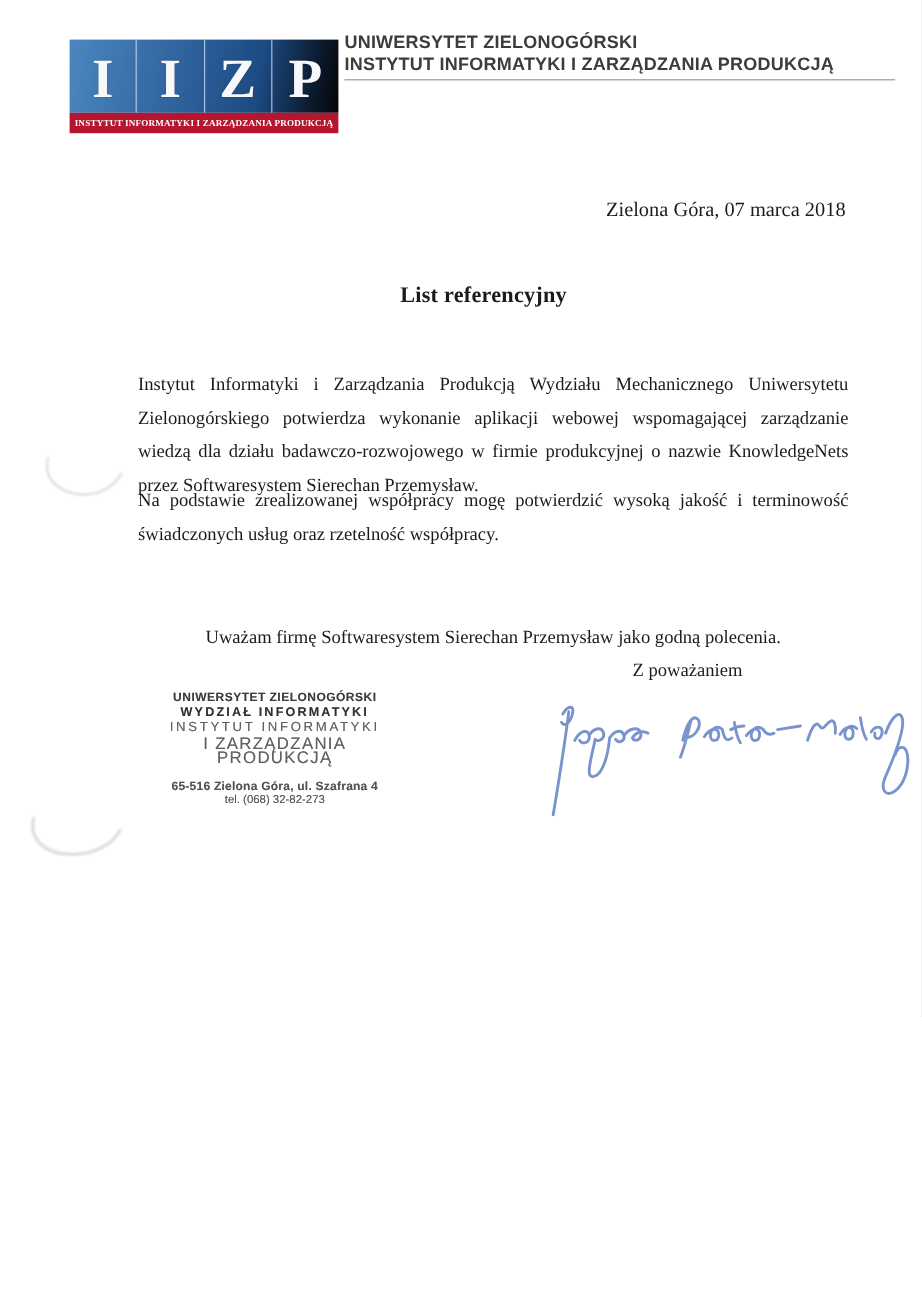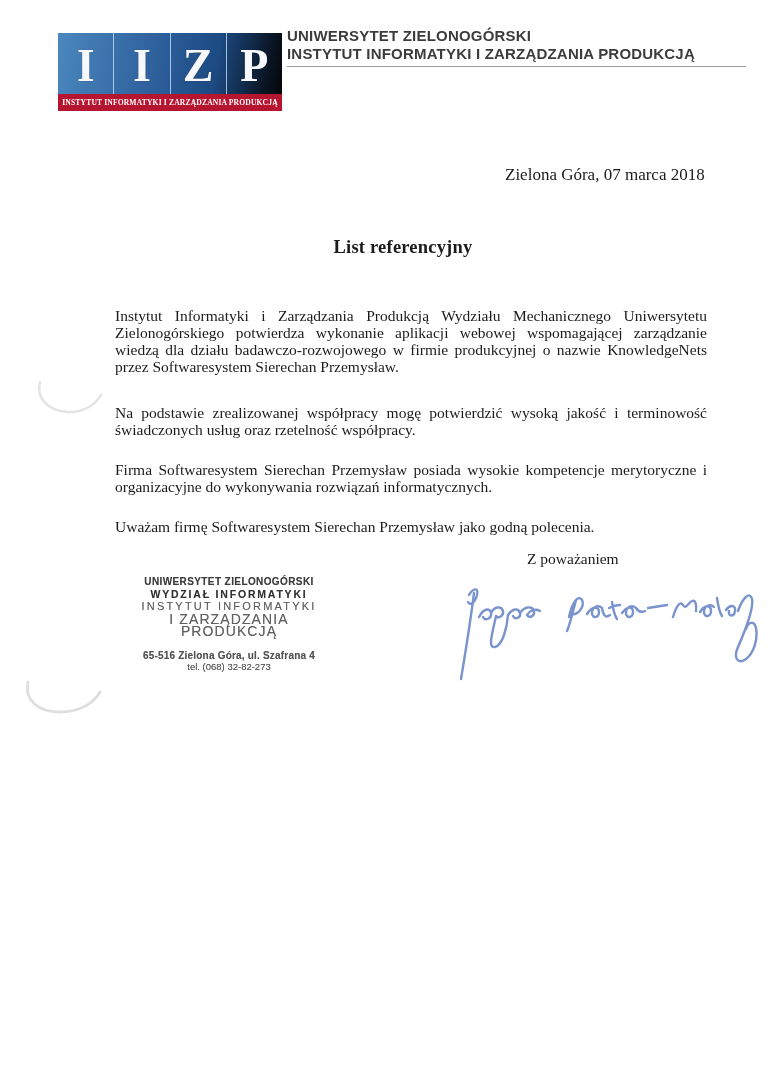--- a/index.html
+++ b/index.html
@@ -43,25 +43,25 @@
   .head-line{font-size:15px;font-weight:700;color:#3c3c3c;line-height:18px;letter-spacing:.2px;white-space:nowrap;}
   .head-rule{border-bottom:1.5px solid #9a9a9a;margin-top:3px;width:459px;}
   .head-contact{display:flex;margin-top:6px;}
   .head-col{font-size:11.5px;line-height:13px;font-weight:700;white-space:nowrap;}
   .head-col.addr{width:253px;color:#4a4a4a;}
   .head-col.tel{color:#585858;}
   
   .dateline{position:absolute;left:505px;top:165px;font-size:17px;white-space:nowrap;}
   .doc-title{position:absolute;left:283px;top:237px;width:240px;text-align:center;
              font-size:18.5px;font-weight:700;letter-spacing:.2px;}
-  .para{position:absolute;left:115px;width:592px;font-size:15.5px;line-height:17px;text-align:justify;}
+  .para{position:absolute;left:115px;width:592px;font-size:15.5px;line-height:28px;text-align:justify;}
   .p1{top:291px;}
   .p2{top:388px;}
   .p3{top:445px;}
-  .p4{top:502px;text-align:left;}
+  .p4{top:502px;text-align:center;}
   .closing{position:absolute;left:527px;top:550px;font-size:15.5px;}
   
   .signature{position:absolute;left:445px;top:575px;width:315px;height:108px;}
   .signature svg{display:block;filter:blur(.2px);}
   
   .stamp{
     position:absolute;left:138px;top:576px;width:182px;text-align:center;
     font-family:"Liberation Sans",sans-serif;opacity:.93;
     text-shadow:0 0 .5px rgba(40,40,40,.45);
   }
@@ -105,21 +105,20 @@
     <div class="head-line">INSTYTUT INFORMATYKI I ZARZĄDZANIA PRODUKCJĄ</div>
     <div class="head-rule"></div>
   </div>
 
   <div class="dateline">Zielona Góra, 07 marca 2018</div>
 
   <div class="doc-title">List referencyjny</div>
 
   <p class="para p1">Instytut Informatyki i Zarządzania Produkcją Wydziału Mechanicznego Uniwersytetu Zielonogórskiego potwierdza wykonanie aplikacji webowej wspomagającej zarządzanie wiedzą dla działu badawczo-rozwojowego w firmie produkcyjnej o nazwie KnowledgeNets przez Softwaresystem Sierechan Przemysław.</p>
   <p class="para p2">Na podstawie zrealizowanej współpracy mogę potwierdzić wysoką jakość i terminowość świadczonych usług oraz rzetelność współpracy.</p>
-  <p class="para p3">Firma Softwaresystem Sierechan Przemysław posiada wysokie kompetencje merytoryczne i organizacyjne do wykonywania rozwiązań informatycznych.</p>
   <p class="para p4">Uważam firmę Softwaresystem Sierechan Przemysław jako godną polecenia.</p>
 
   <div class="closing">Z poważaniem</div>
 
   <div class="signature">
     <svg width="315" height="108" viewBox="0 0 315 108" xmlns="http://www.w3.org/2000/svg">
       <g fill="none" stroke="#6280c5" stroke-width="2.4" stroke-linecap="round" stroke-linejoin="round" opacity="0.85" style="stroke: rgb(98, 128, 197);">
         <path d="M24 20 C28 13 34 12 32 20 C30 28 25 31 23 27 M29 18 C26 42 21 74 16 104"></path>
         <path d="M34 42 C38 34 45 32 46 38 C47 44 40 46 38 42 M46 38 C49 32 56 30 58 36 C59 41 53 44 51 41 C48 56 42 74 50 72 C58 70 62 52 63 40 M63 40 C67 34 73 32 75 38 C76 43 70 45 68 41 M75 38 C79 32 87 30 89 36 C90 41 84 44 82 40 C84 36 90 33 95 36"></path>
         <path d="M124 42 C127 28 133 19 137 25 C140 31 133 41 126 39 M131 25 C128 37 125 49 122 56 M142 39 C147 31 154 31 154 37 C154 43 147 44 147 38 C147 32 153 29 157 33 M157 33 C158 39 160 44 165 40 M167 27 C168 34 170 41 172 44 M164 33 C168 31 172 30 175 30 M177 38 C182 31 188 31 188 37 C188 43 181 44 181 38 C181 32 187 29 191 33 C193 36 196 38 200 36"></path>

